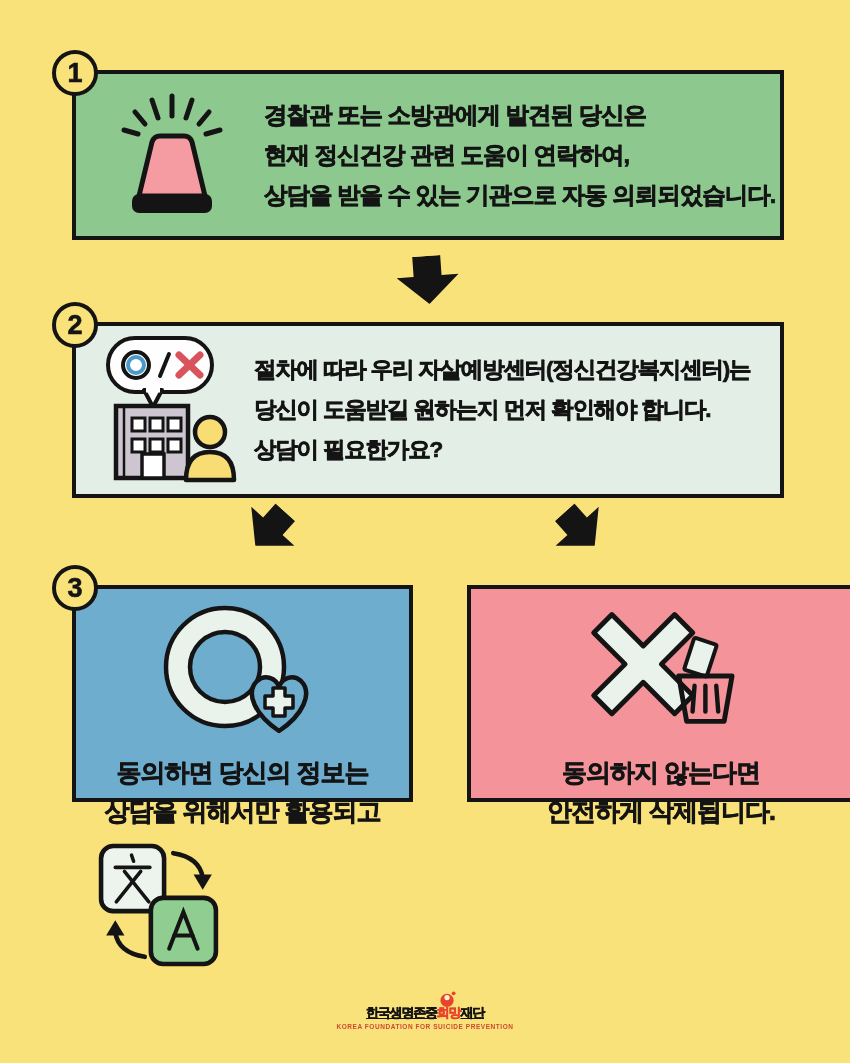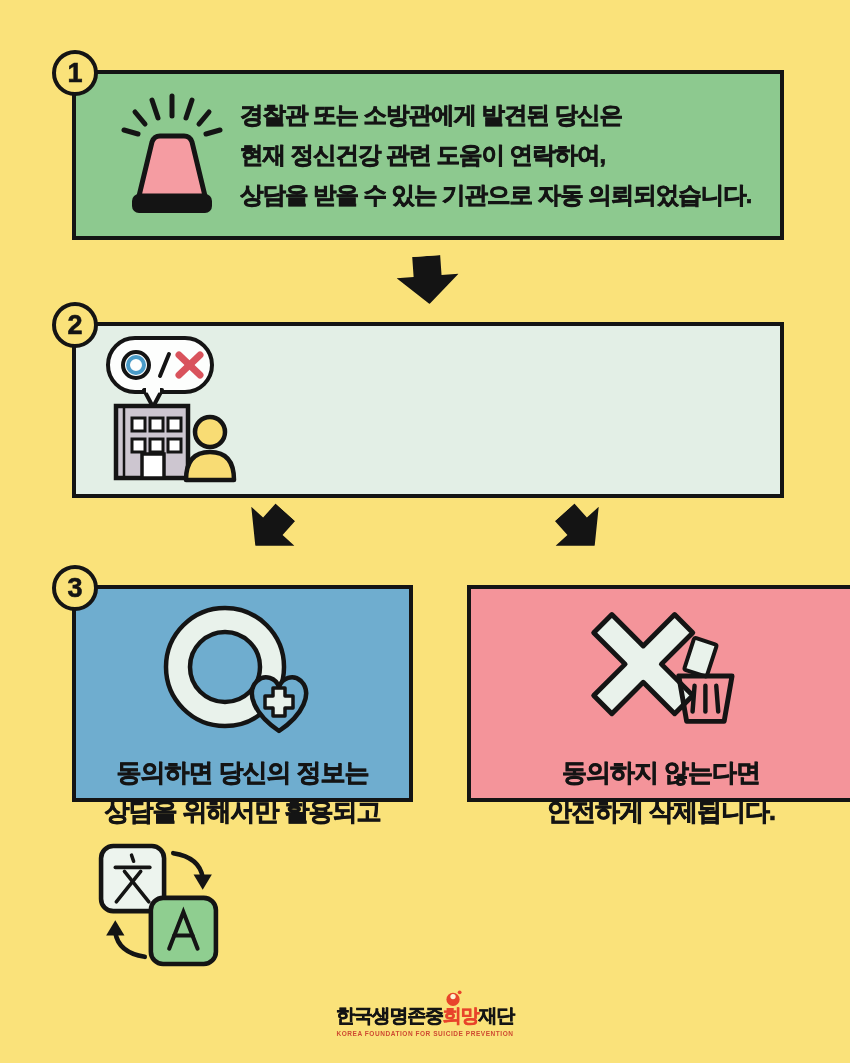--- a/index.html
+++ b/index.html
@@ -10,39 +10,39 @@
   .step1{left:72px;top:70px;width:712px;height:170px;}
   .step2{left:72px;top:322px;width:712px;height:176px;}
   .consent{left:72px;top:585px;width:341px;height:217px;flex-direction:column;justify-content:flex-start;padding-top:10px;}
   .decline{left:431px;top:585px;width:388px;height:217px;flex-direction:column;justify-content:flex-start;padding-top:10px;margin-left:36px;}
 
   .badge{position:absolute;left:-24px;top:-24px;width:46px;height:46px;box-sizing:border-box;
     border:4px solid #141414;border-radius:50%;background:#FAE27A;display:flex;align-items:center;justify-content:center;
     font-size:27px;font-weight:700;-webkit-text-stroke:0.6px #141414;}
 
   .box-text{font-weight:700;-webkit-text-stroke:0.7px #141414;letter-spacing:-1px;color:#141414;white-space:nowrap;}
-  .step1 .box-text{font-size:23.5px;line-height:40px;margin-left:8px;}
+  .step1 .box-text{font-size:23.5px;line-height:40px;margin-left:32px;}
   .step2 .box-text{font-size:22.5px;line-height:40px;margin-left:12px;letter-spacing:-1.2px;}
   .center-text{font-size:25px;line-height:39px;text-align:center;margin-top:2px;}
 
   .step1 .icon-wrap{margin-left:36px;}
   .step2 .icon-wrap{margin-left:26px;}
 
   .arrow{position:absolute;}
   .arrow1{left:397px;top:256px;transform:rotate(-4deg);}
   .arrow-left{left:240px;top:506px;transform:rotate(42deg);}
   .arrow-right{left:552px;top:506px;transform:rotate(-42deg);}
 
   .translate-row{position:absolute;left:98px;top:843px;display:flex;align-items:flex-start;}
   .translate-text{margin-left:34px;margin-top:0px;font-size:25px;line-height:43px;letter-spacing:-1px;color:#141414;white-space:nowrap;}
   .t-heavy{font-weight:700;-webkit-text-stroke:0.9px #141414;}
   .t-med{font-weight:700;}
 
   .footer{position:absolute;left:0;top:1003px;width:100%;text-align:center;}
-  .logo-line{display:inline-block;position:relative;font-size:19px;font-weight:700;-webkit-text-stroke:0.5px #141414;letter-spacing:-1.2px;}
+  .logo-line{display:inline-block;position:relative;font-size:13px;font-weight:700;-webkit-text-stroke:0.5px #141414;letter-spacing:-1.2px;text-decoration:underline;}
   .logo-red{color:#E8442B;-webkit-text-stroke:0.5px #E8442B;position:relative;display:inline-block;}
   .logo-mark{position:absolute;top:-14px;left:2px;}
   .tagline{font-size:6.5px;font-weight:700;color:#CE4A31;letter-spacing:0.55px;margin-top:1px;}
 </style>
 </head>
 <body>
 
 <div class="poster" style="background-color: rgb(250, 226, 122);">
 
   <section class="box step1" style="background-color: rgb(141, 201, 143);">
@@ -96,20 +96,25 @@
           <rect x="48" y="86" width="13" height="13"></rect>
           <rect x="66" y="86" width="13" height="13"></rect>
           <rect x="30" y="107" width="13" height="13"></rect>
           <rect x="48" y="107" width="13" height="13"></rect>
           <rect x="66" y="107" width="13" height="13"></rect>
         </g>
         <rect x="40" y="122" width="22" height="24" fill="#FFFFFF" stroke="#141414" stroke-width="3.5"></rect>
         <circle cx="108" cy="100" r="15" fill="#F8DC74" stroke="#141414" stroke-width="4.5"></circle>
         <path d="M84,148 Q84,120 108,120 Q132,120 132,148 Z" fill="#F8DC74" stroke="#141414" stroke-width="4.5" stroke-linejoin="round"></path>
       </svg>
+    </div>
+    <div class="box-text">
+      <div>절차에 따라 우리 자살예방센터(정신건강복지센터)는</div>
+      <div>당신이 도움받길 원하는지 먼저 확인해야 합니다.</div>
+      <div>상담이 필요한가요?</div>
     </div>
   </section>
 
   <div class="arrow arrow-left">
     <svg width="58" height="45" viewBox="0 0 62 48">
       <polygon points="17,0 45,0 45,20 62,20 31,48 0,20 17,20" fill="#141414"></polygon>
     </svg>
   </div>
   <div class="arrow arrow-right">
     <svg width="58" height="45" viewBox="0 0 62 48">

